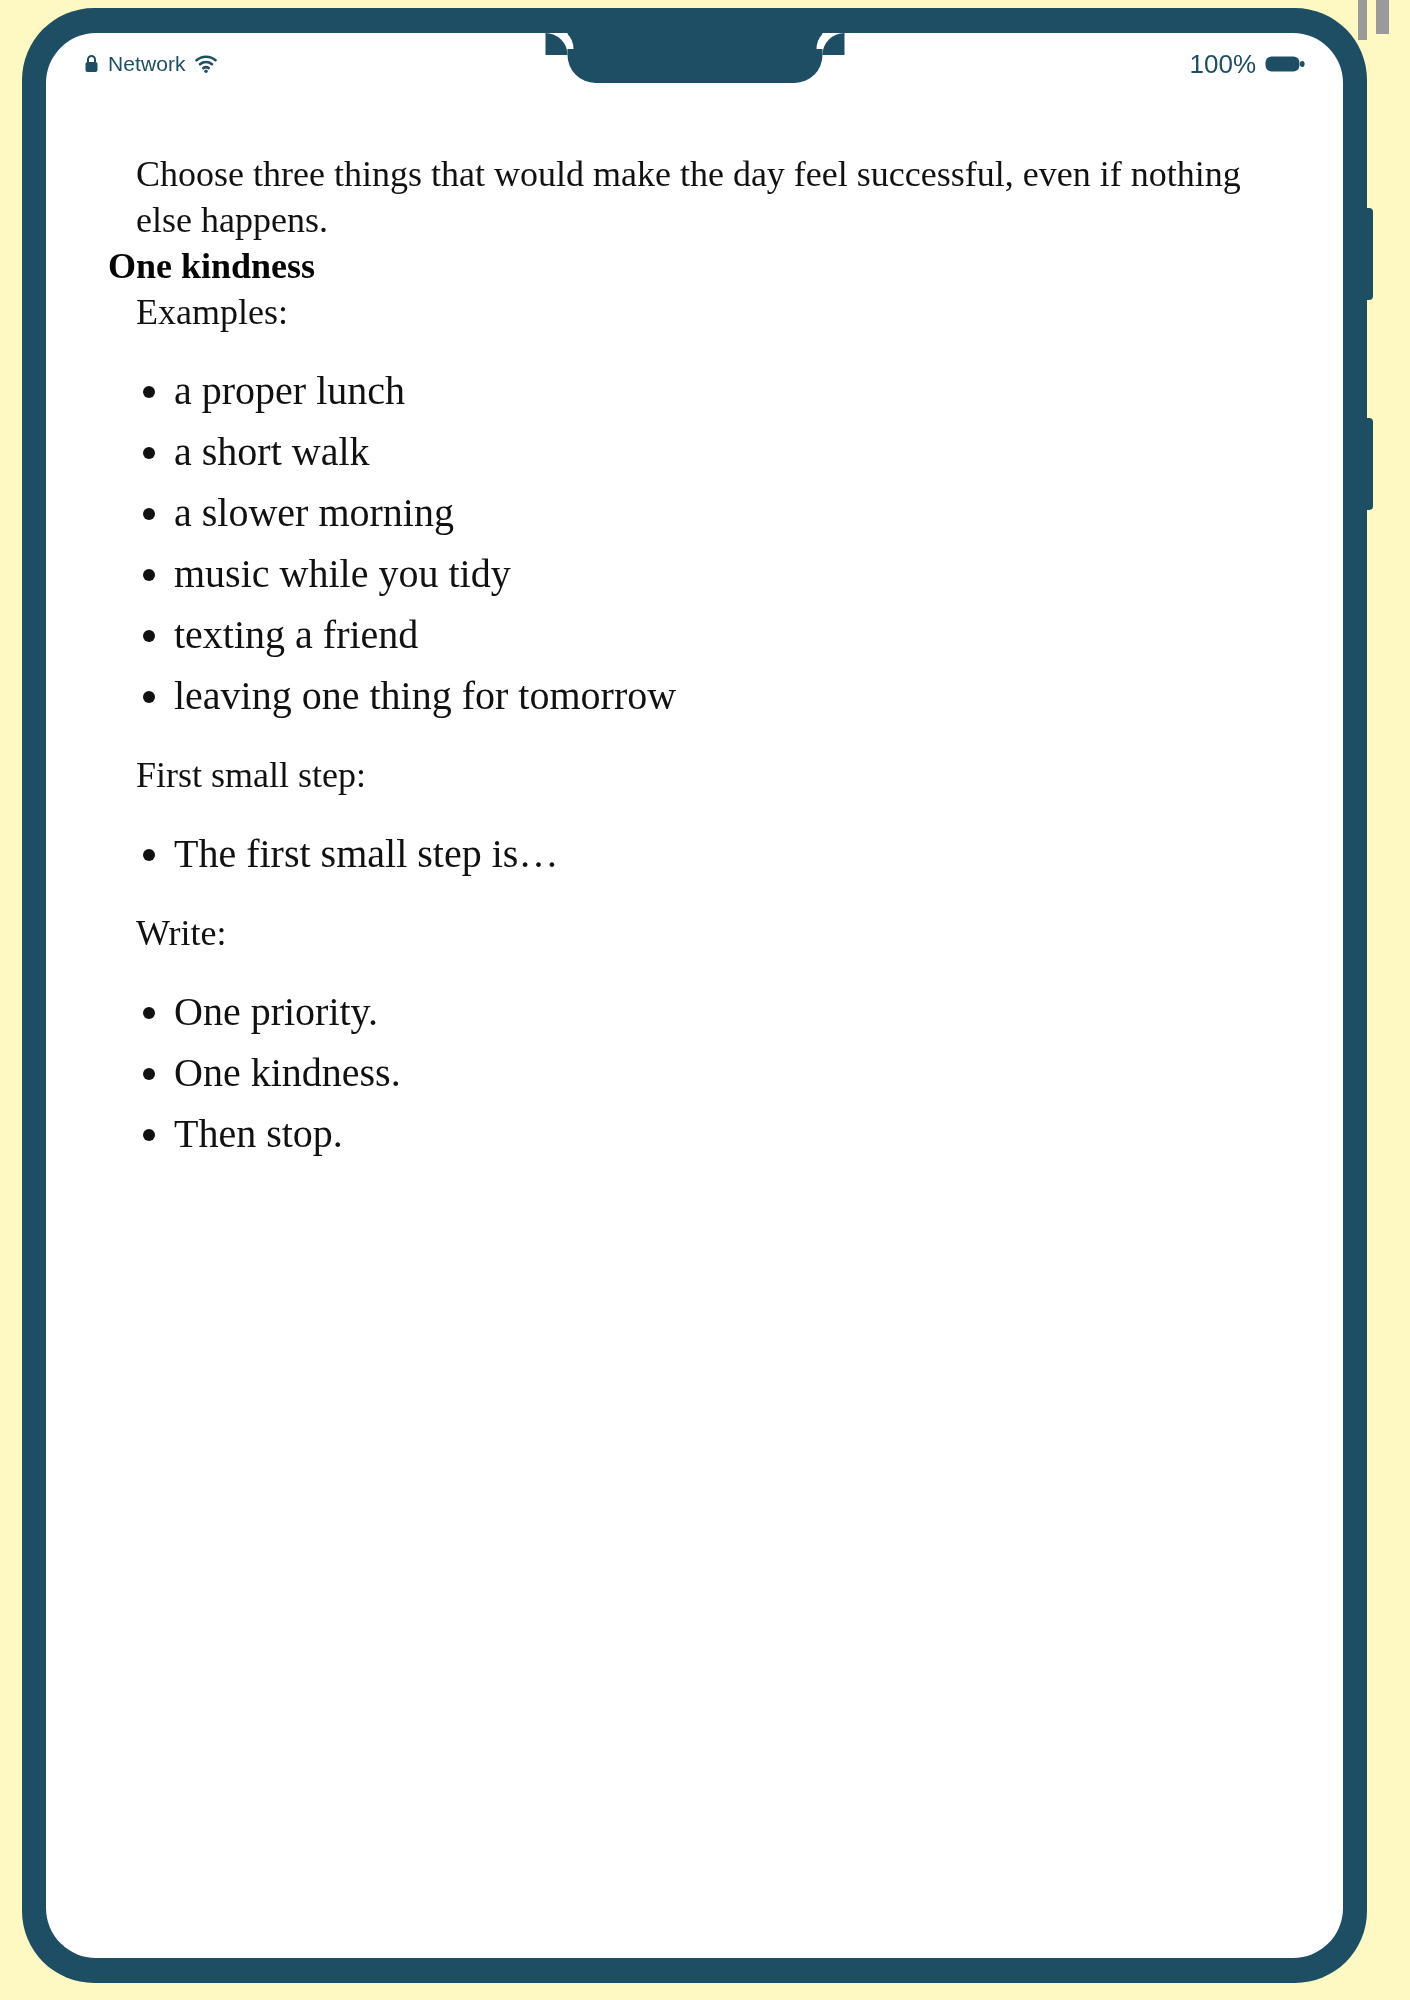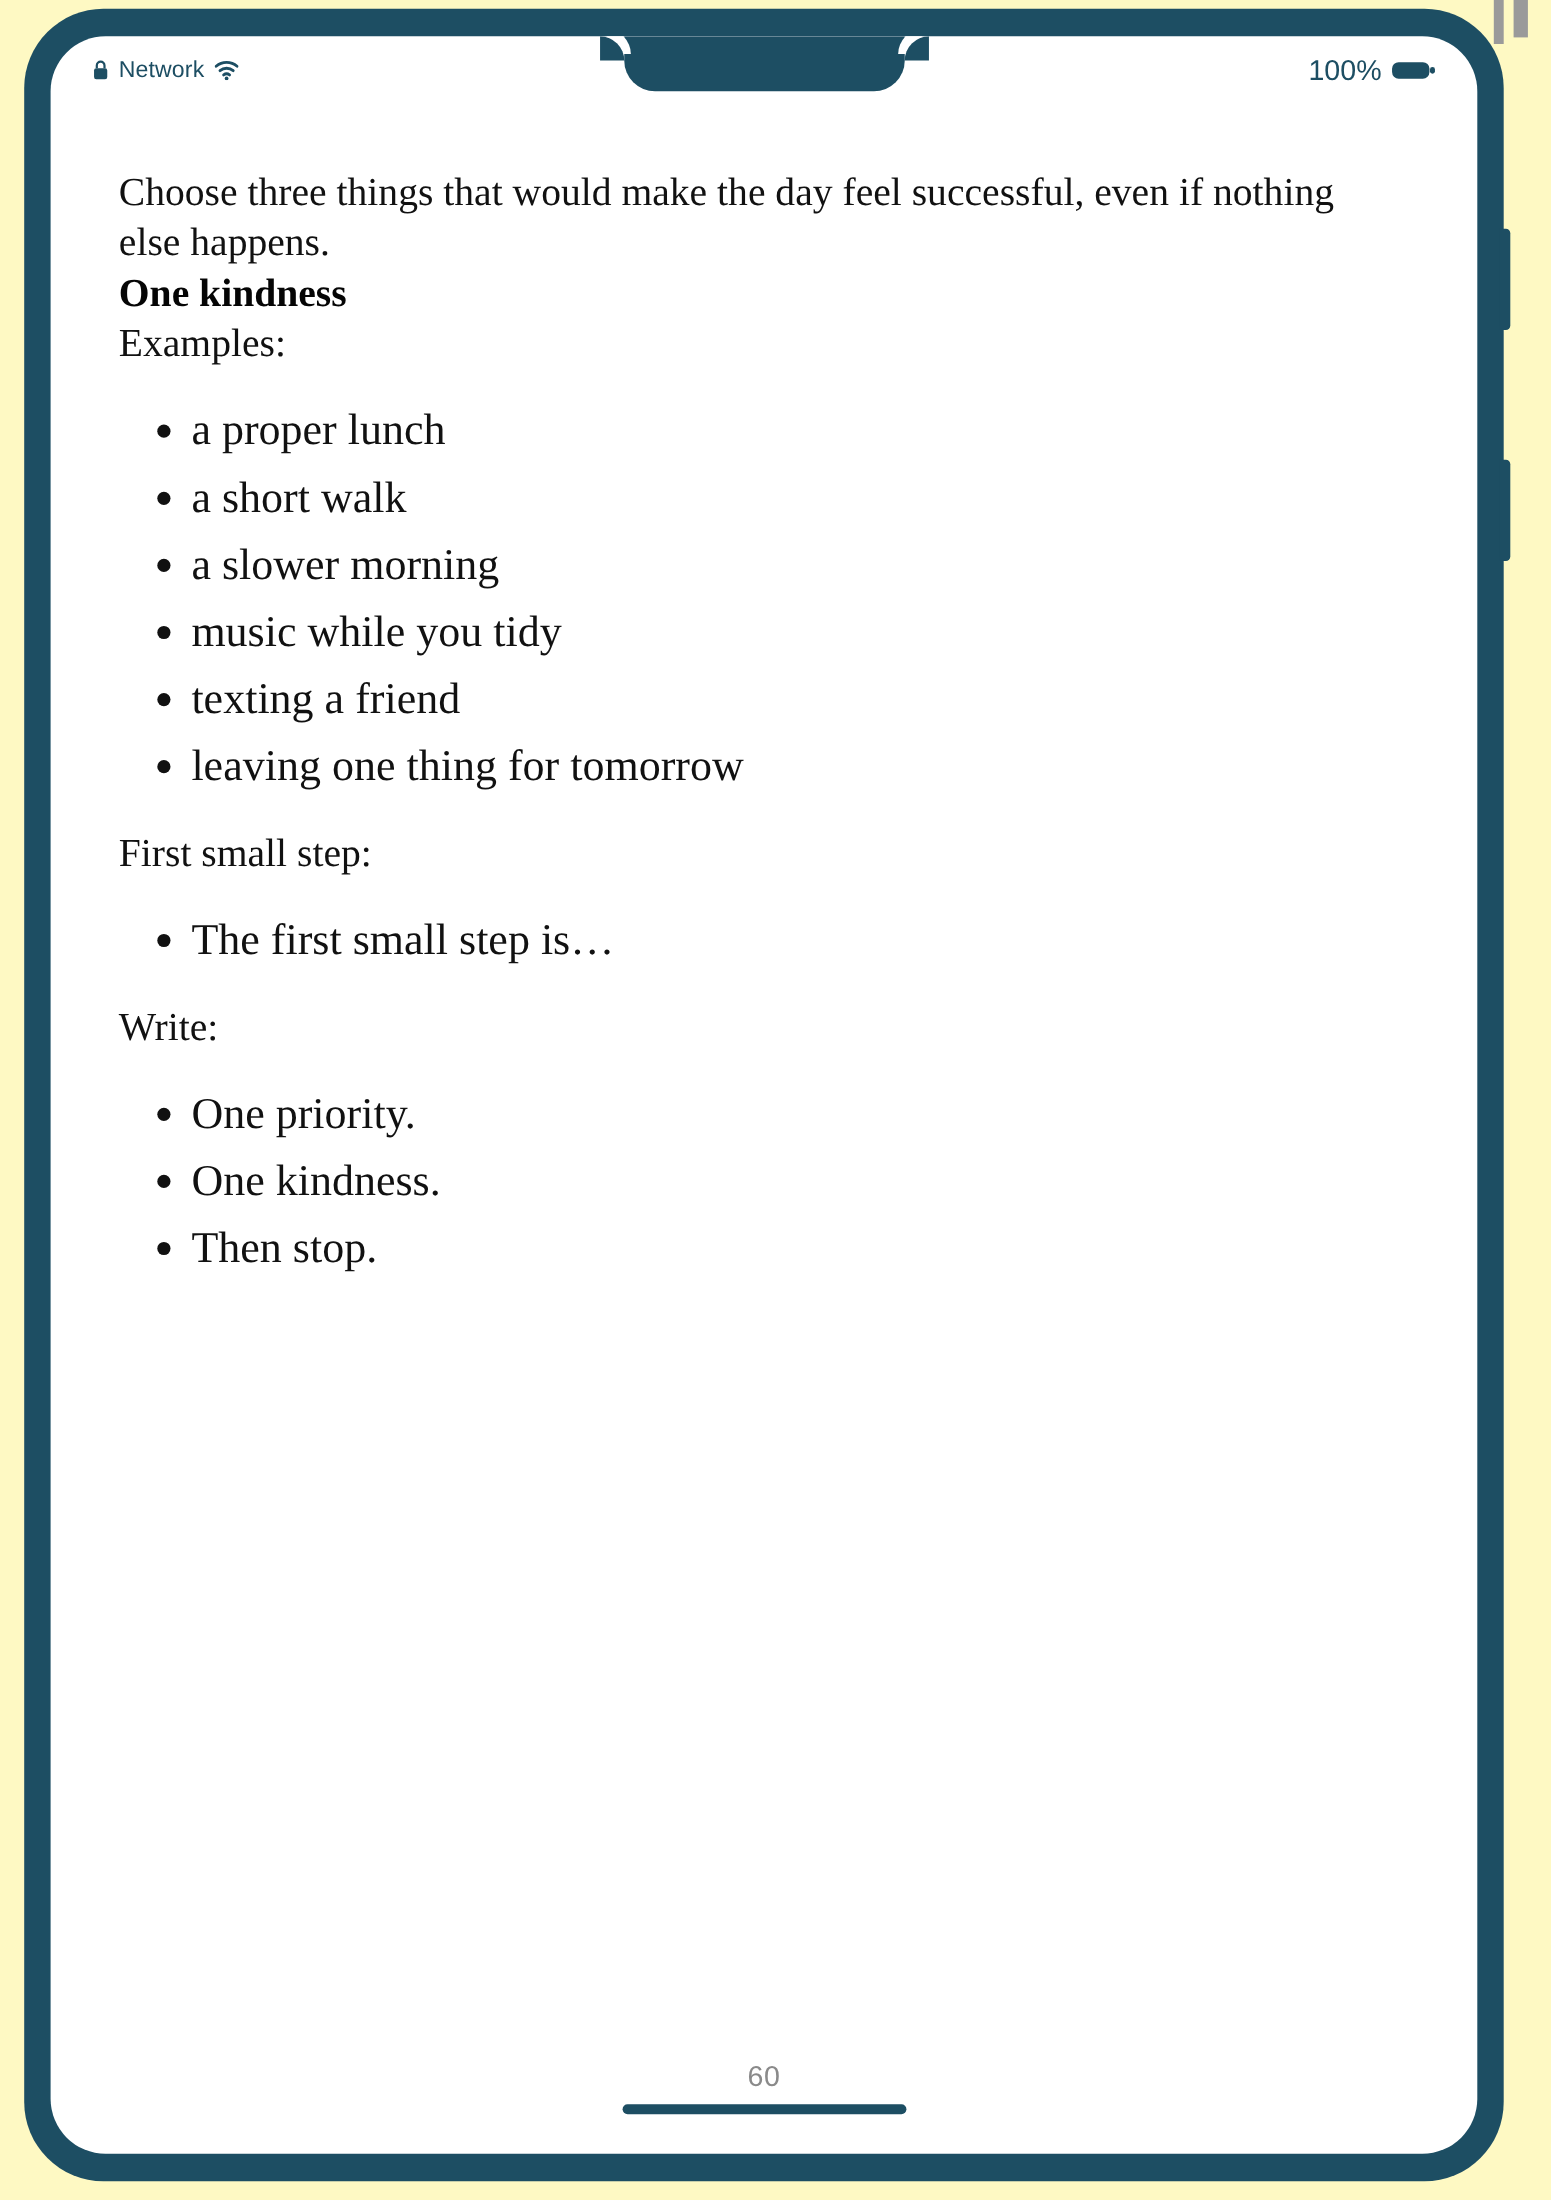--- a/index.html
+++ b/index.html
@@ -137,21 +137,21 @@
     font-family: "Liberation Serif", "DejaVu Serif", serif;
     color: #111111;
   }
   #page p {
     margin: 0;
     font-size: 36px;
     line-height: 1.28;
     color: #111111;
   }
   #page p.para { margin-bottom: 38px; }
-  #page p.tight { margin-bottom: 0; }
+  #page p.tight { margin-bottom: 0; margin-left: 28px; }
   #page h3 {
     margin: 0 0 0 0;
     font-size: 36px;
     line-height: 1.28;
     font-weight: bold;
     color: #050505;
   }
   #page ul {
     margin: 30px 0 30px 0;
     padding-left: 66px;
@@ -259,20 +259,16 @@
         <p class="tight">Write:</p>
 
         <ul>
           <li>One priority.</li>
           <li>One kindness.</li>
           <li>Then stop.</li>
         </ul>
 
       </div>
 
-      <div id="page-footer">
-        <div class="page-number">60</div>
-        <div id="home-indicator"></div>
-      </div>
 
     </div>
   </div>
 </div>
 
 </body></html>

